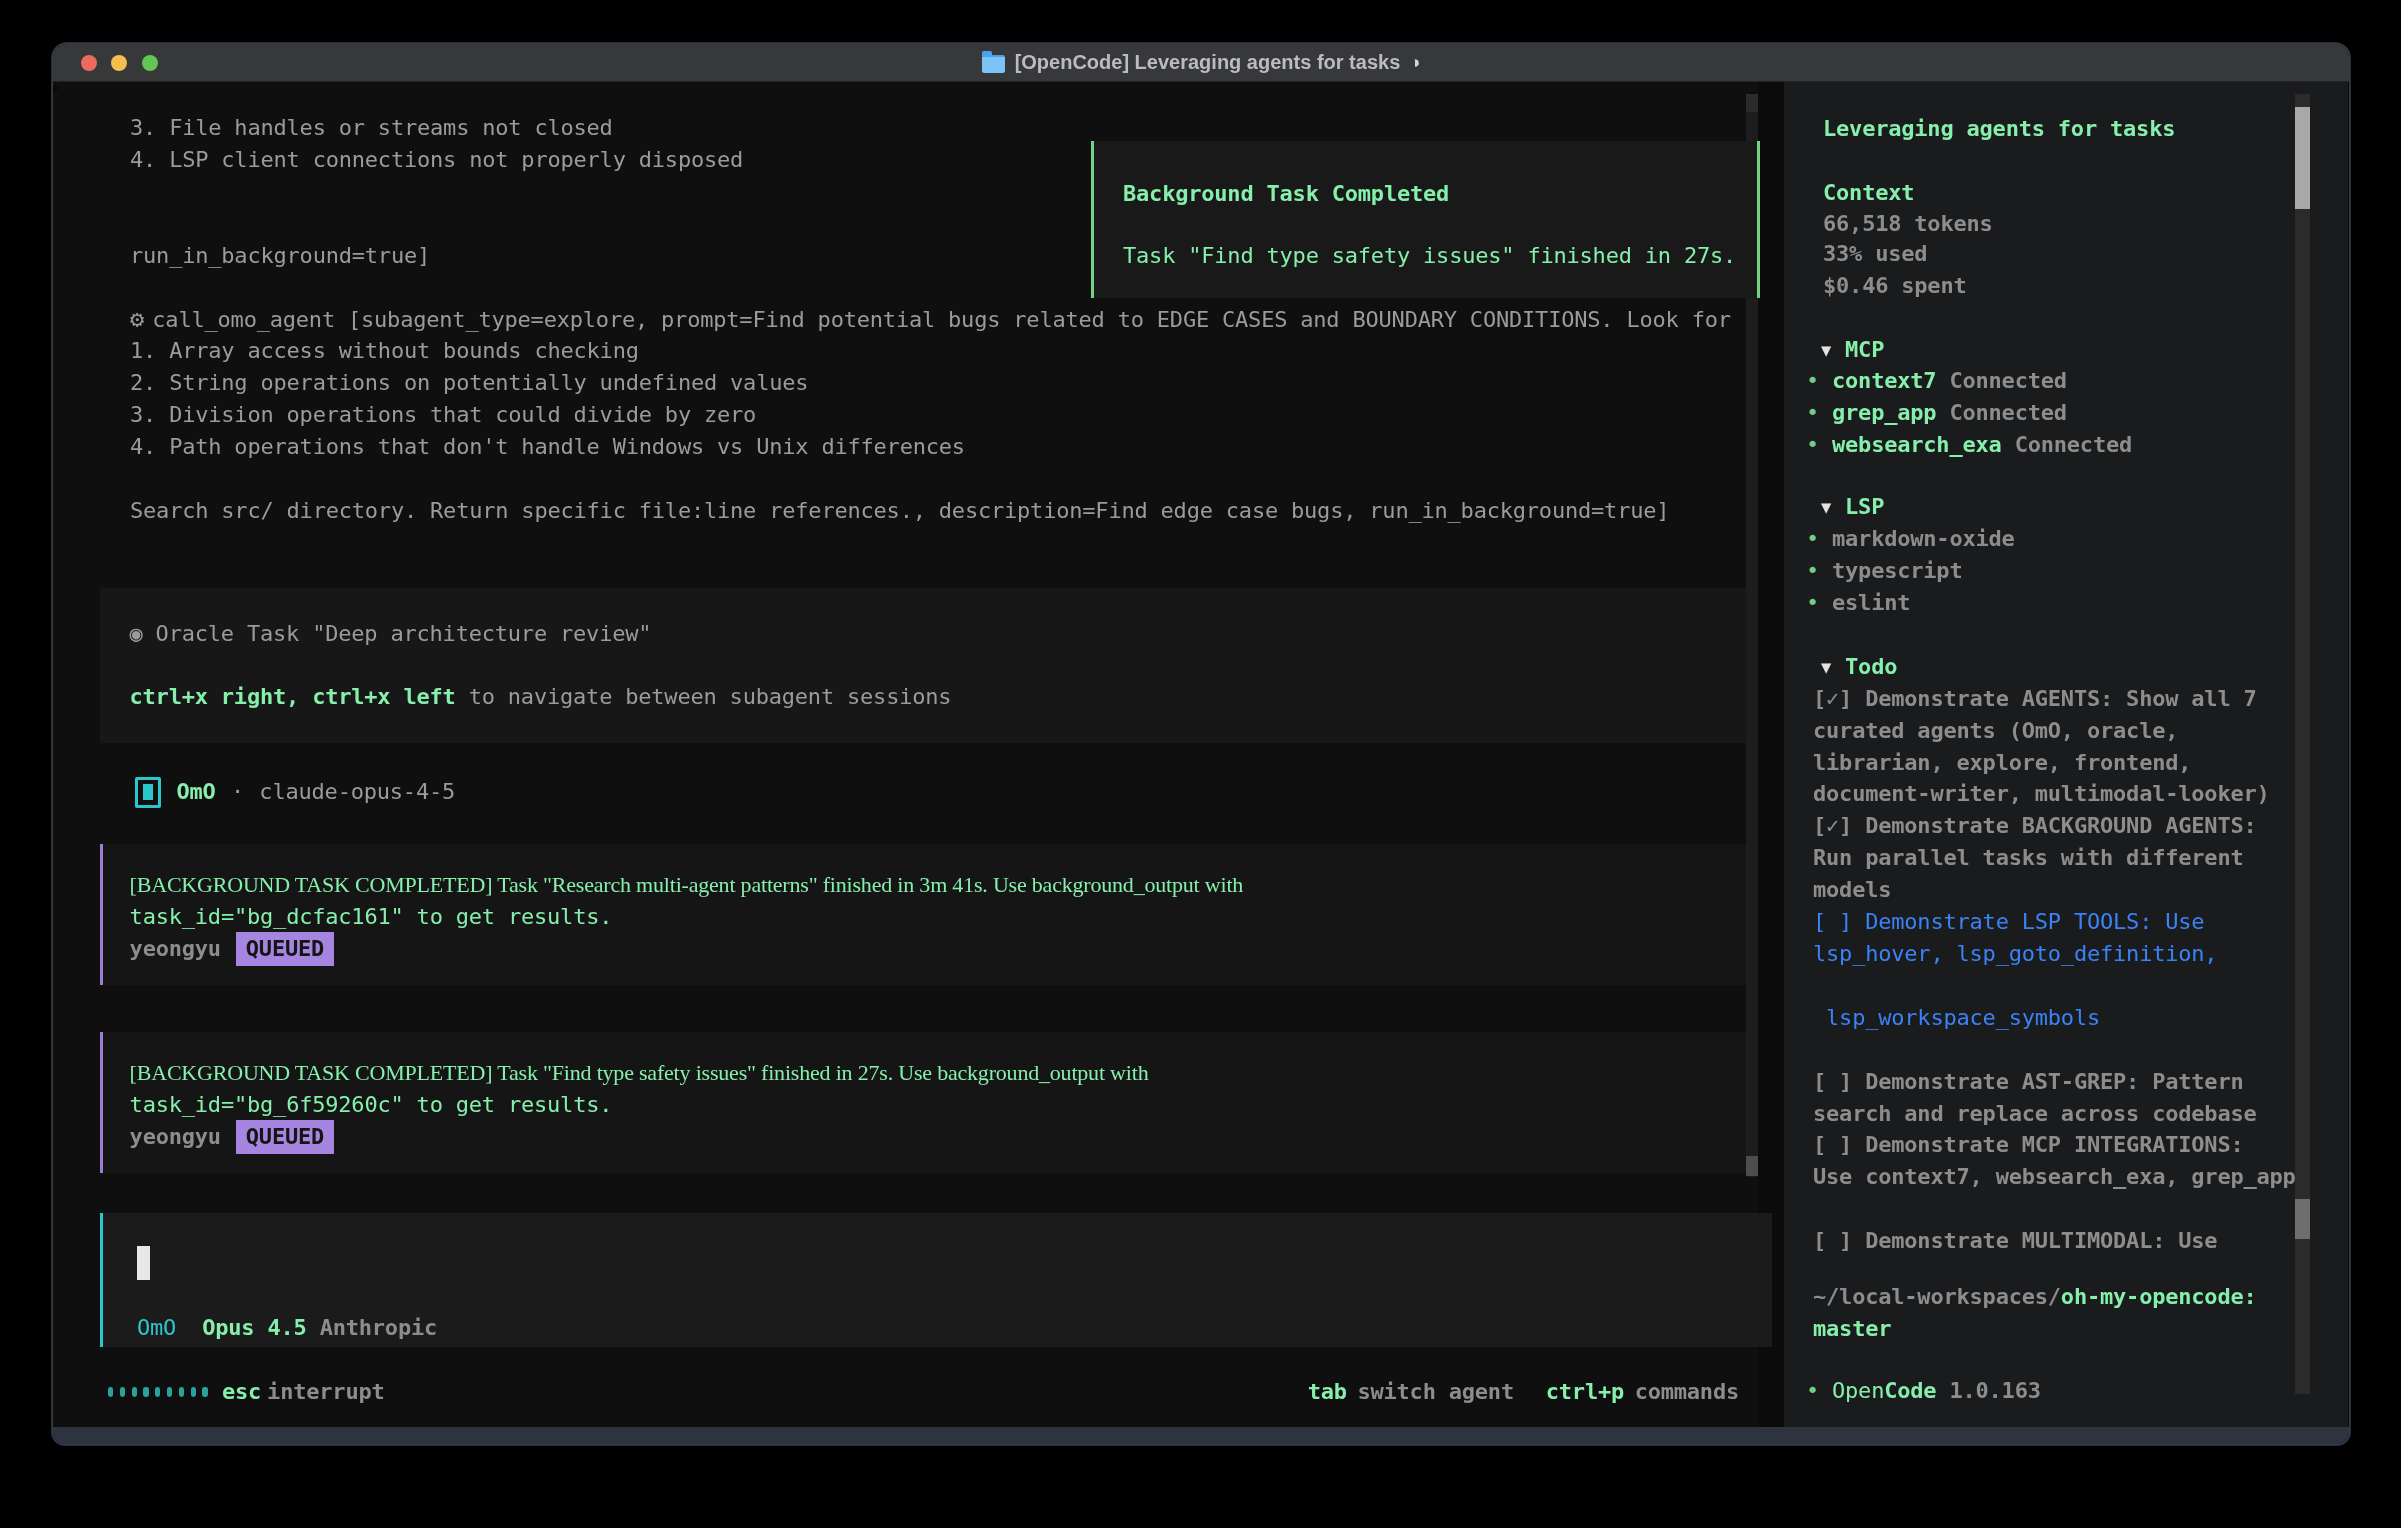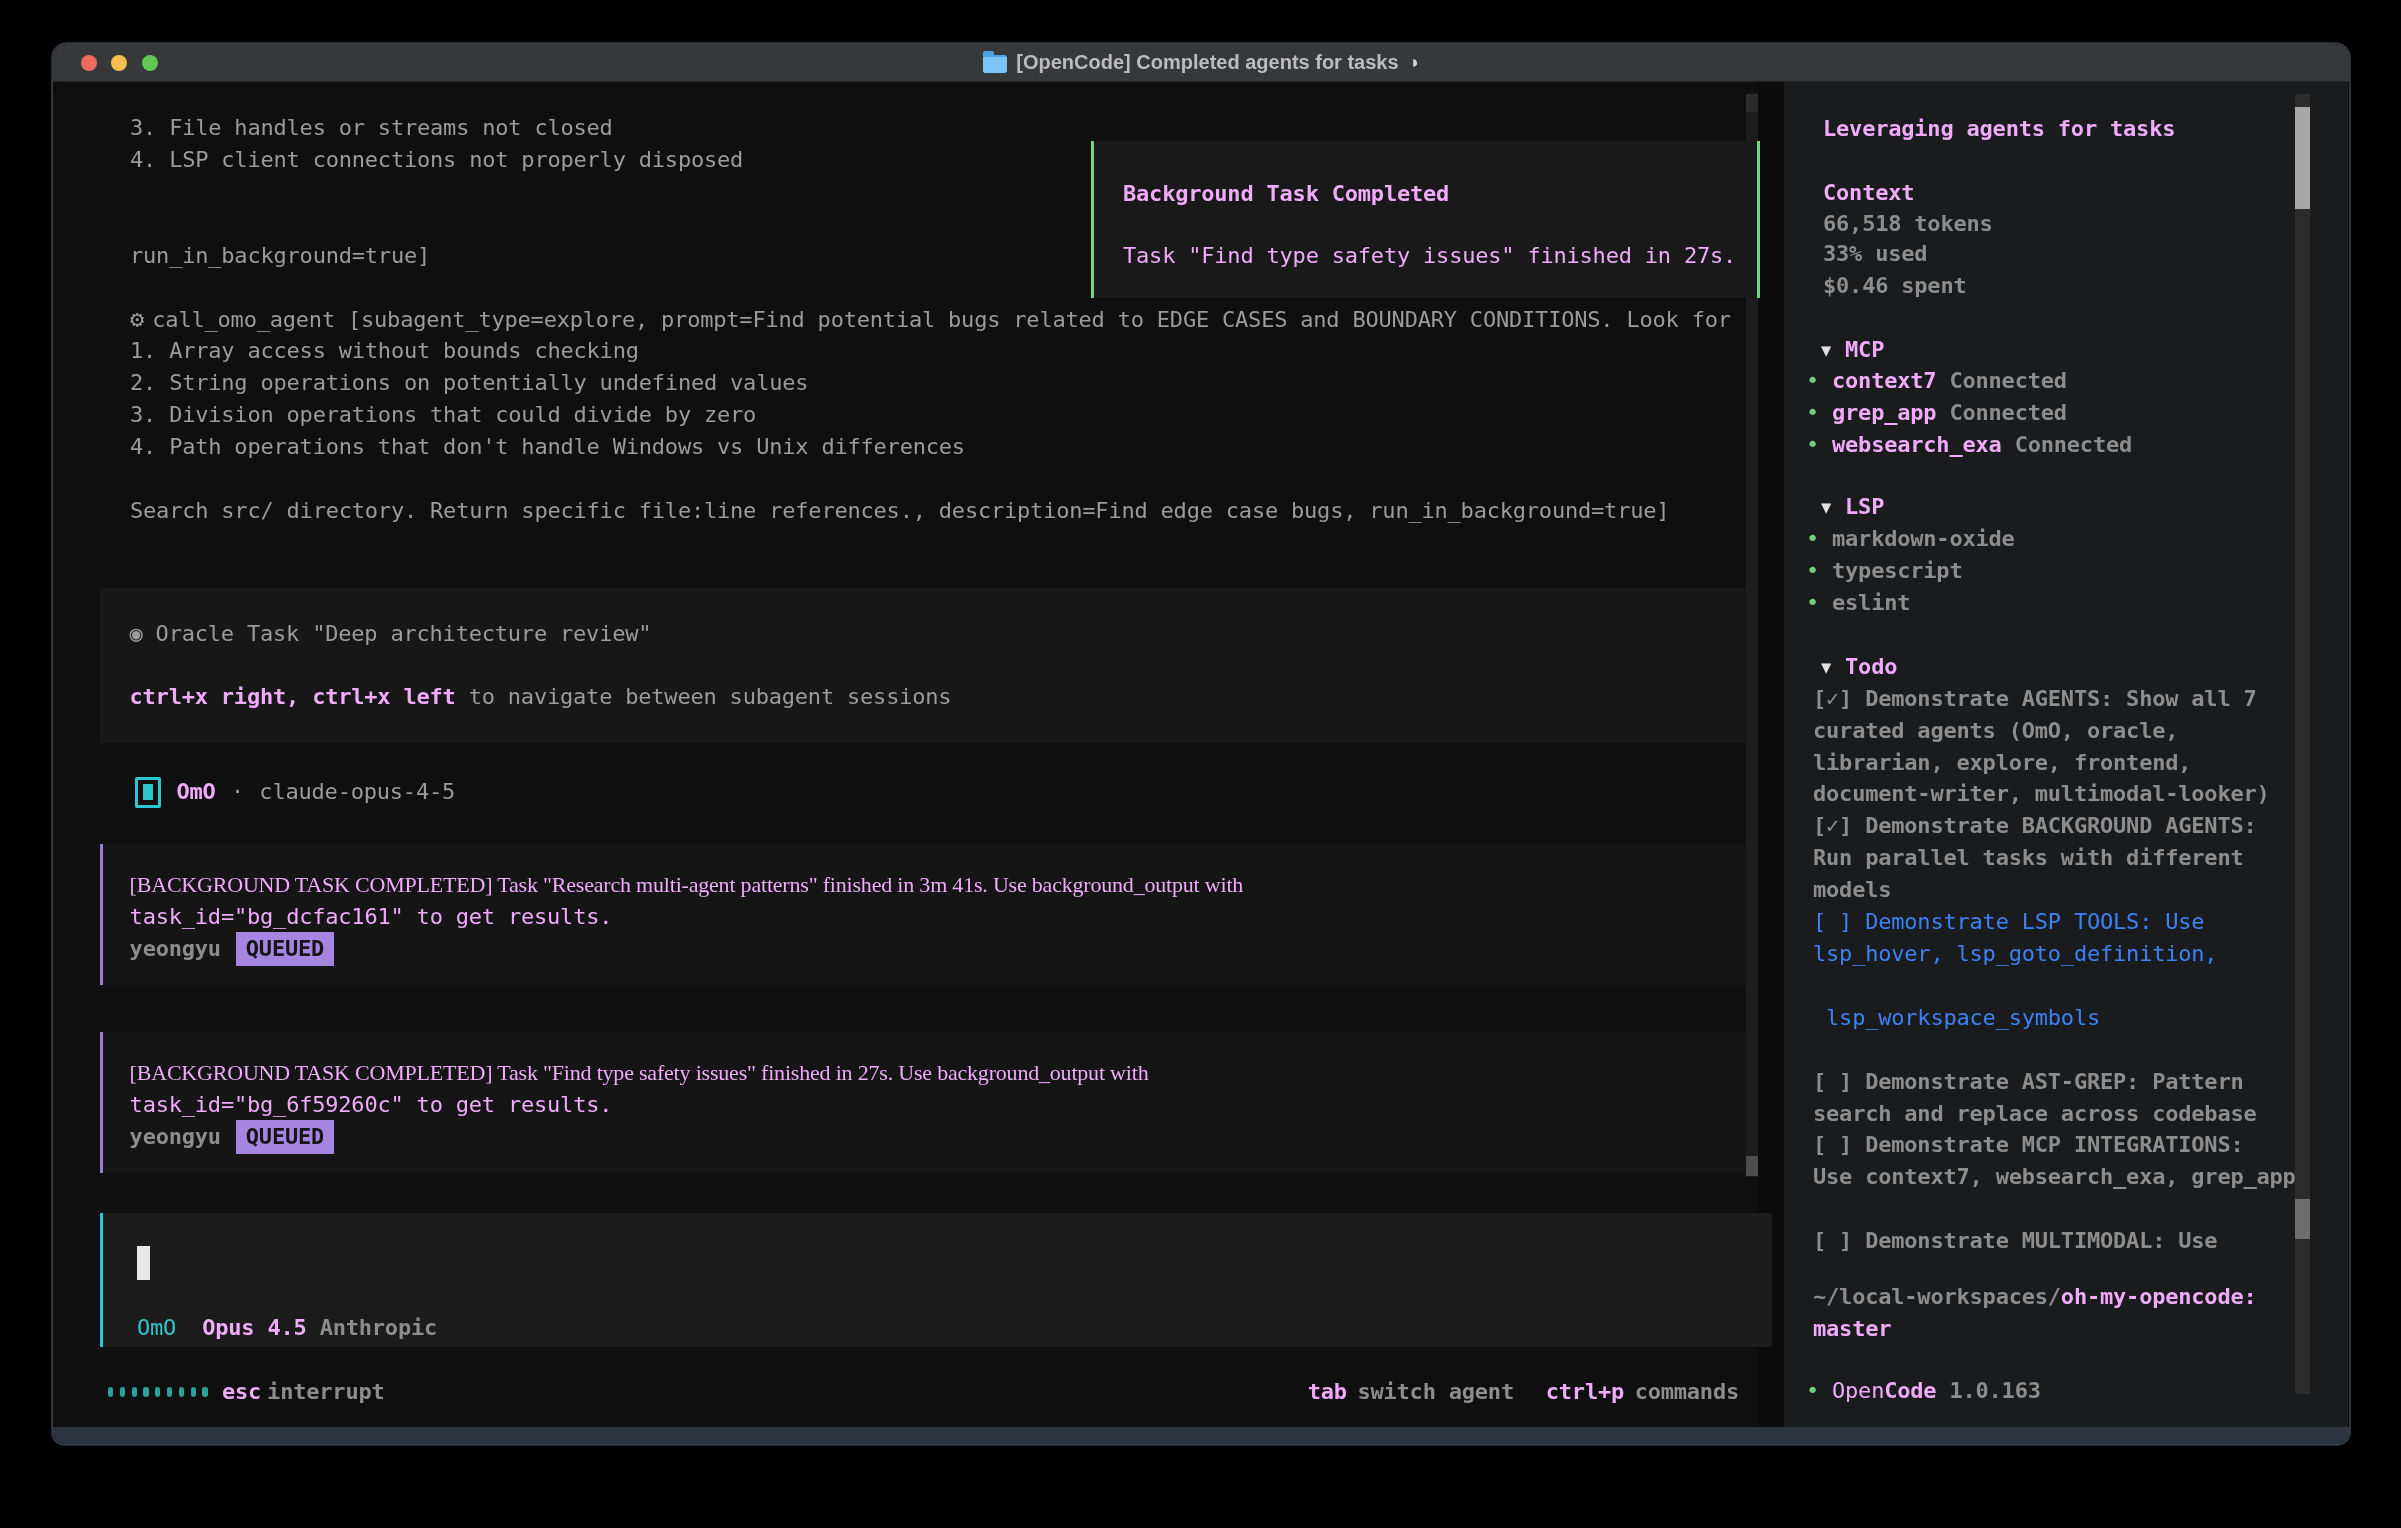--- a/index.html
+++ b/index.html
@@ -23,21 +23,21 @@
   .folder::after{content:"";position:absolute;left:0;top:1.8px;width:23.6px;height:16px;background:#7cc3f7;
                  border-radius:0 0 2.4px 2.4px;}
   .half-circle{font-size:17.7px;color:#d5d5d7;}
   
   .main-panel{position:absolute;left:0;top:38px;width:1705px;height:1345px;background:#0f0f0f;}
   .sidebar{position:absolute;left:1731px;top:38px;width:564px;height:1345px;background:#1a1b1d;}
   .bottom-bar{position:absolute;left:0;top:1383px;width:2296px;height:17.7px;background:#2d3440;
               border-radius:0 0 11.8px 11.8px;}
   
   .mono{font-size:22px;line-height:32px;letter-spacing:-0.2px;white-space:pre;}
-  .gray{color:#9b9b9b;} .dim{color:#8d8d8d;font-weight:bold;} .white{color:#f0abfc;text-align:right;} .bold{font-weight:bold;}
+  .gray{color:#9b9b9b;} .dim{color:#8d8d8d;font-weight:bold;} .white{color:#86efac;text-align:right;} .bold{font-weight:bold;}
   .green{color:#3b82f6;} .cyan{color:#2cc7cd;}
   .ln{position:absolute;height:32px;}
   
   .chat-ln{left:77px;color:#9b9b9b;}
   .gear-icon{color:#9b9b9b;margin-right:8.3px;font-size:23.6px;}
   
   .toast{position:absolute;left:1038px;top:97px;width:663px;height:157px;background:#191919;
          border-left:3px solid #75d385;border-right:3px solid #75d385;z-index:5;}
   .toast-title{position:absolute;left:29px;top:37px;}
   .toast-body{position:absolute;left:29px;top:99px;}
@@ -89,21 +89,21 @@
 
 <div class="desktop">
   <div class="window">
 
     <div class="titlebar">
       <span class="tl red"></span>
       <span class="tl yellow"></span>
       <span class="tl green"></span>
       <div class="title-wrap">
         <span class="folder"></span>
-        <span>[OpenCode] Completed agents for tasks</span>
+        <span>[OpenCode] Leveraging agents for tasks</span>
         <span class="half-circle">◑</span>
       </div>
     </div>
 
     <div class="main-panel">&gt;</div>
 
     <div class="ln mono chat-ln" style="top:68px">3. File handles or streams not closed</div>
     <div class="ln mono chat-ln" style="top:100px">4. LSP client connections not properly disposed</div>
     <div class="ln mono chat-ln" style="top:196px">run_in_background=true]</div>
     <div class="ln mono chat-ln" style="top:259px"><span class="gear-icon">⚙</span><span>call_omo_agent [subagent_type=explore, prompt=Find potential bugs related to EDGE CASES and BOUNDARY CONDITIONS. Look for</span></div>

